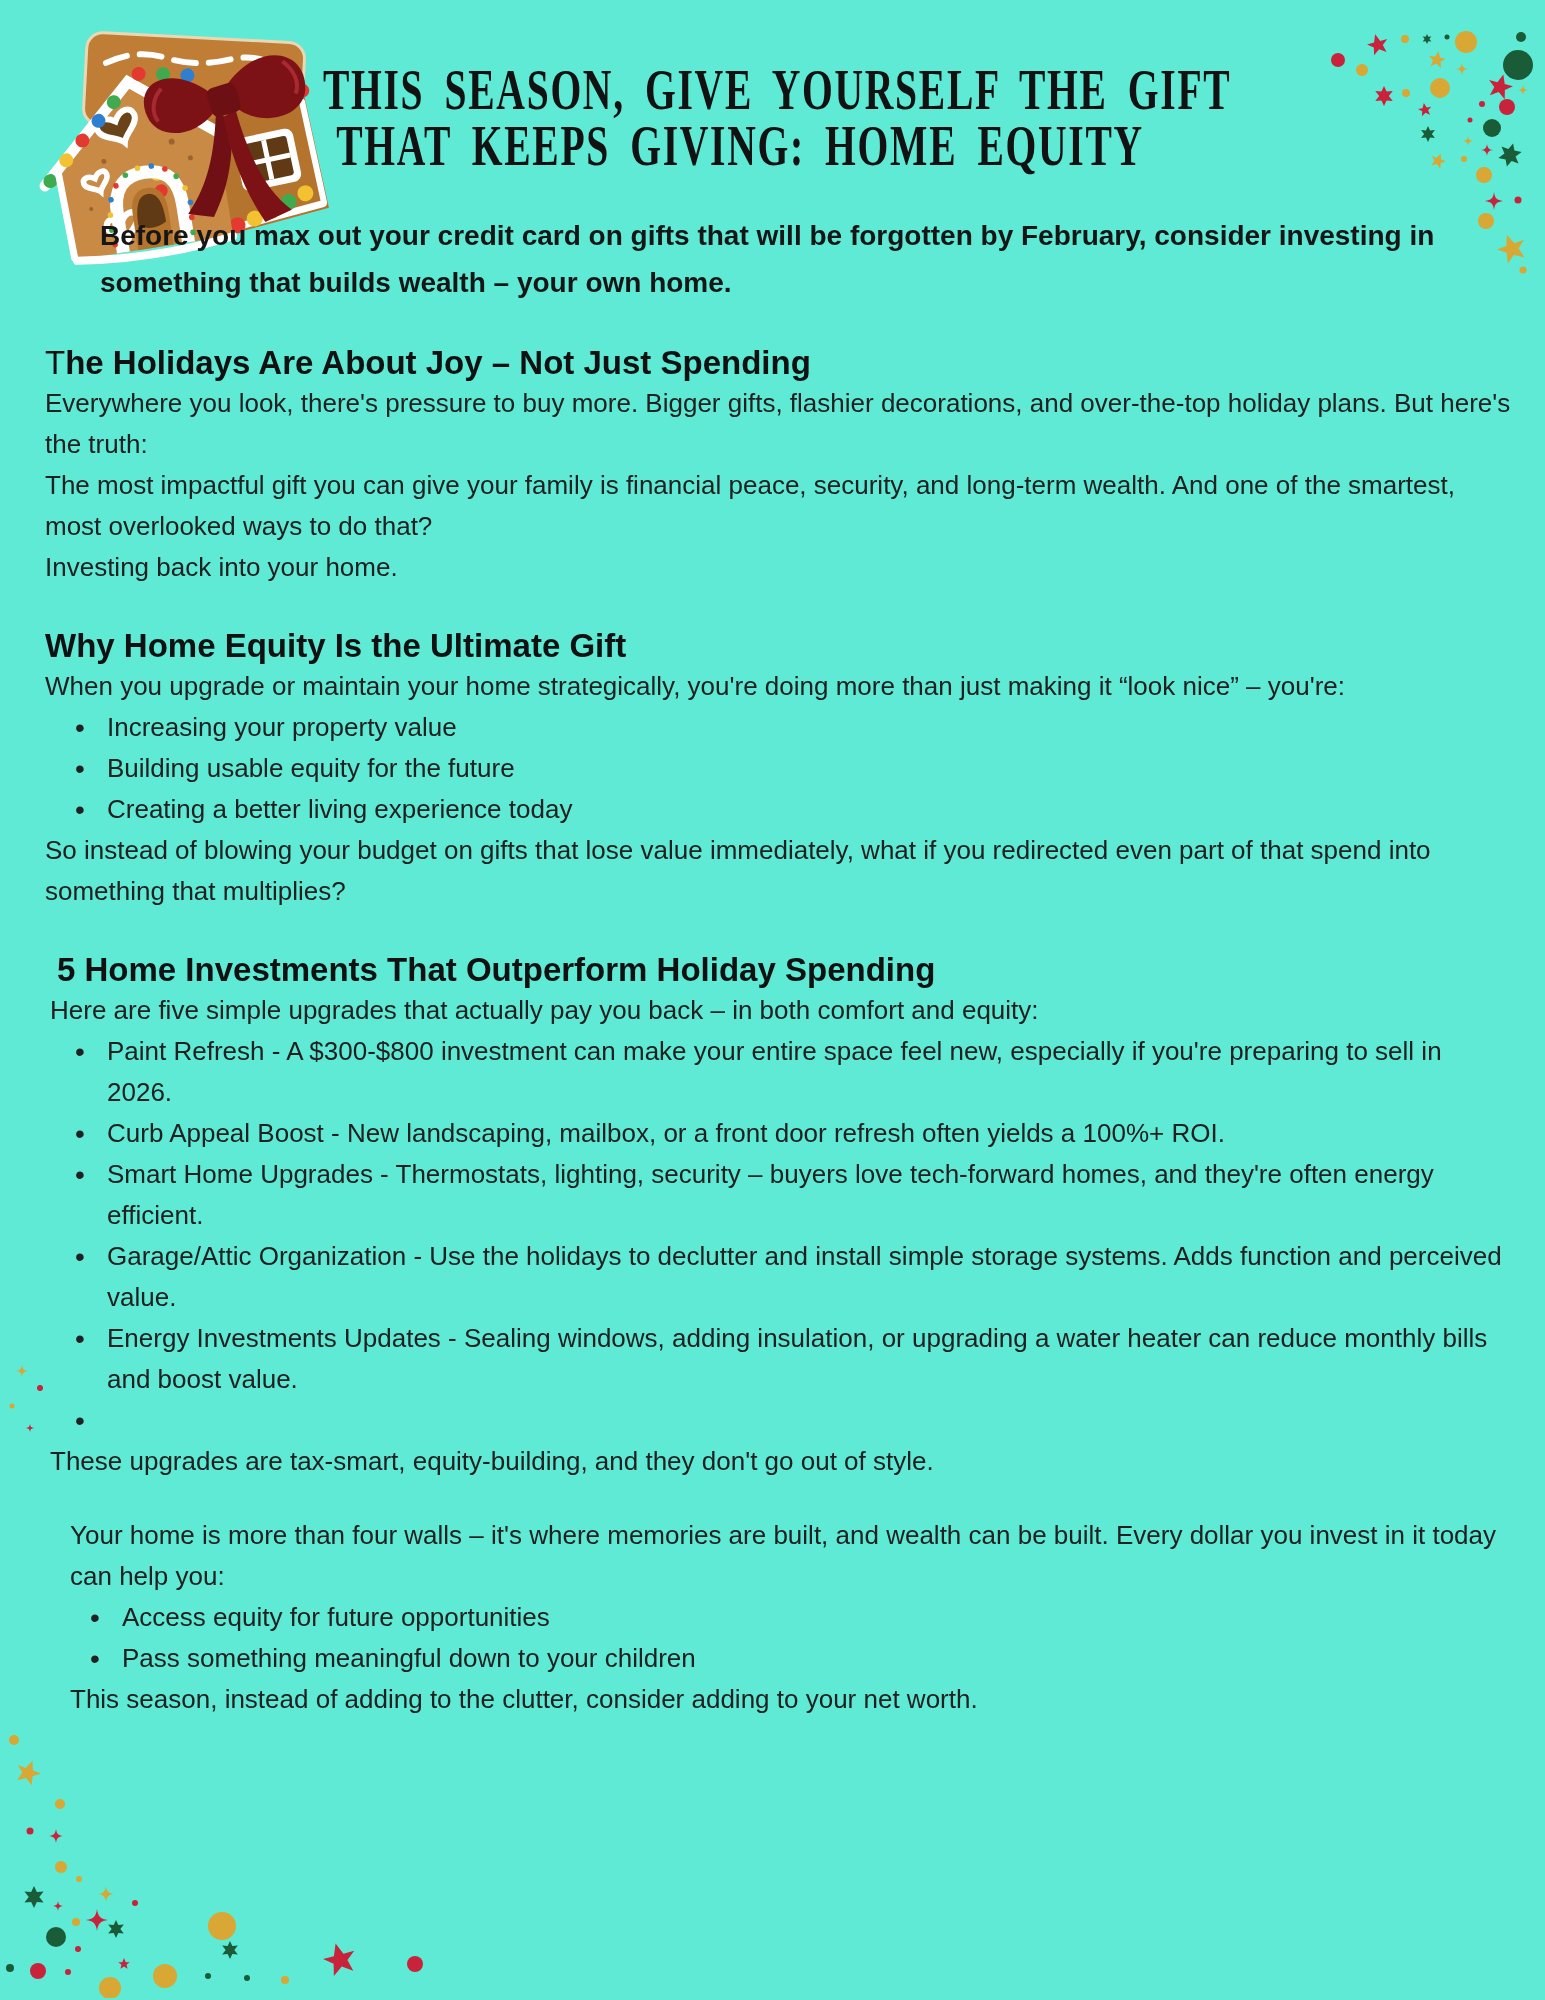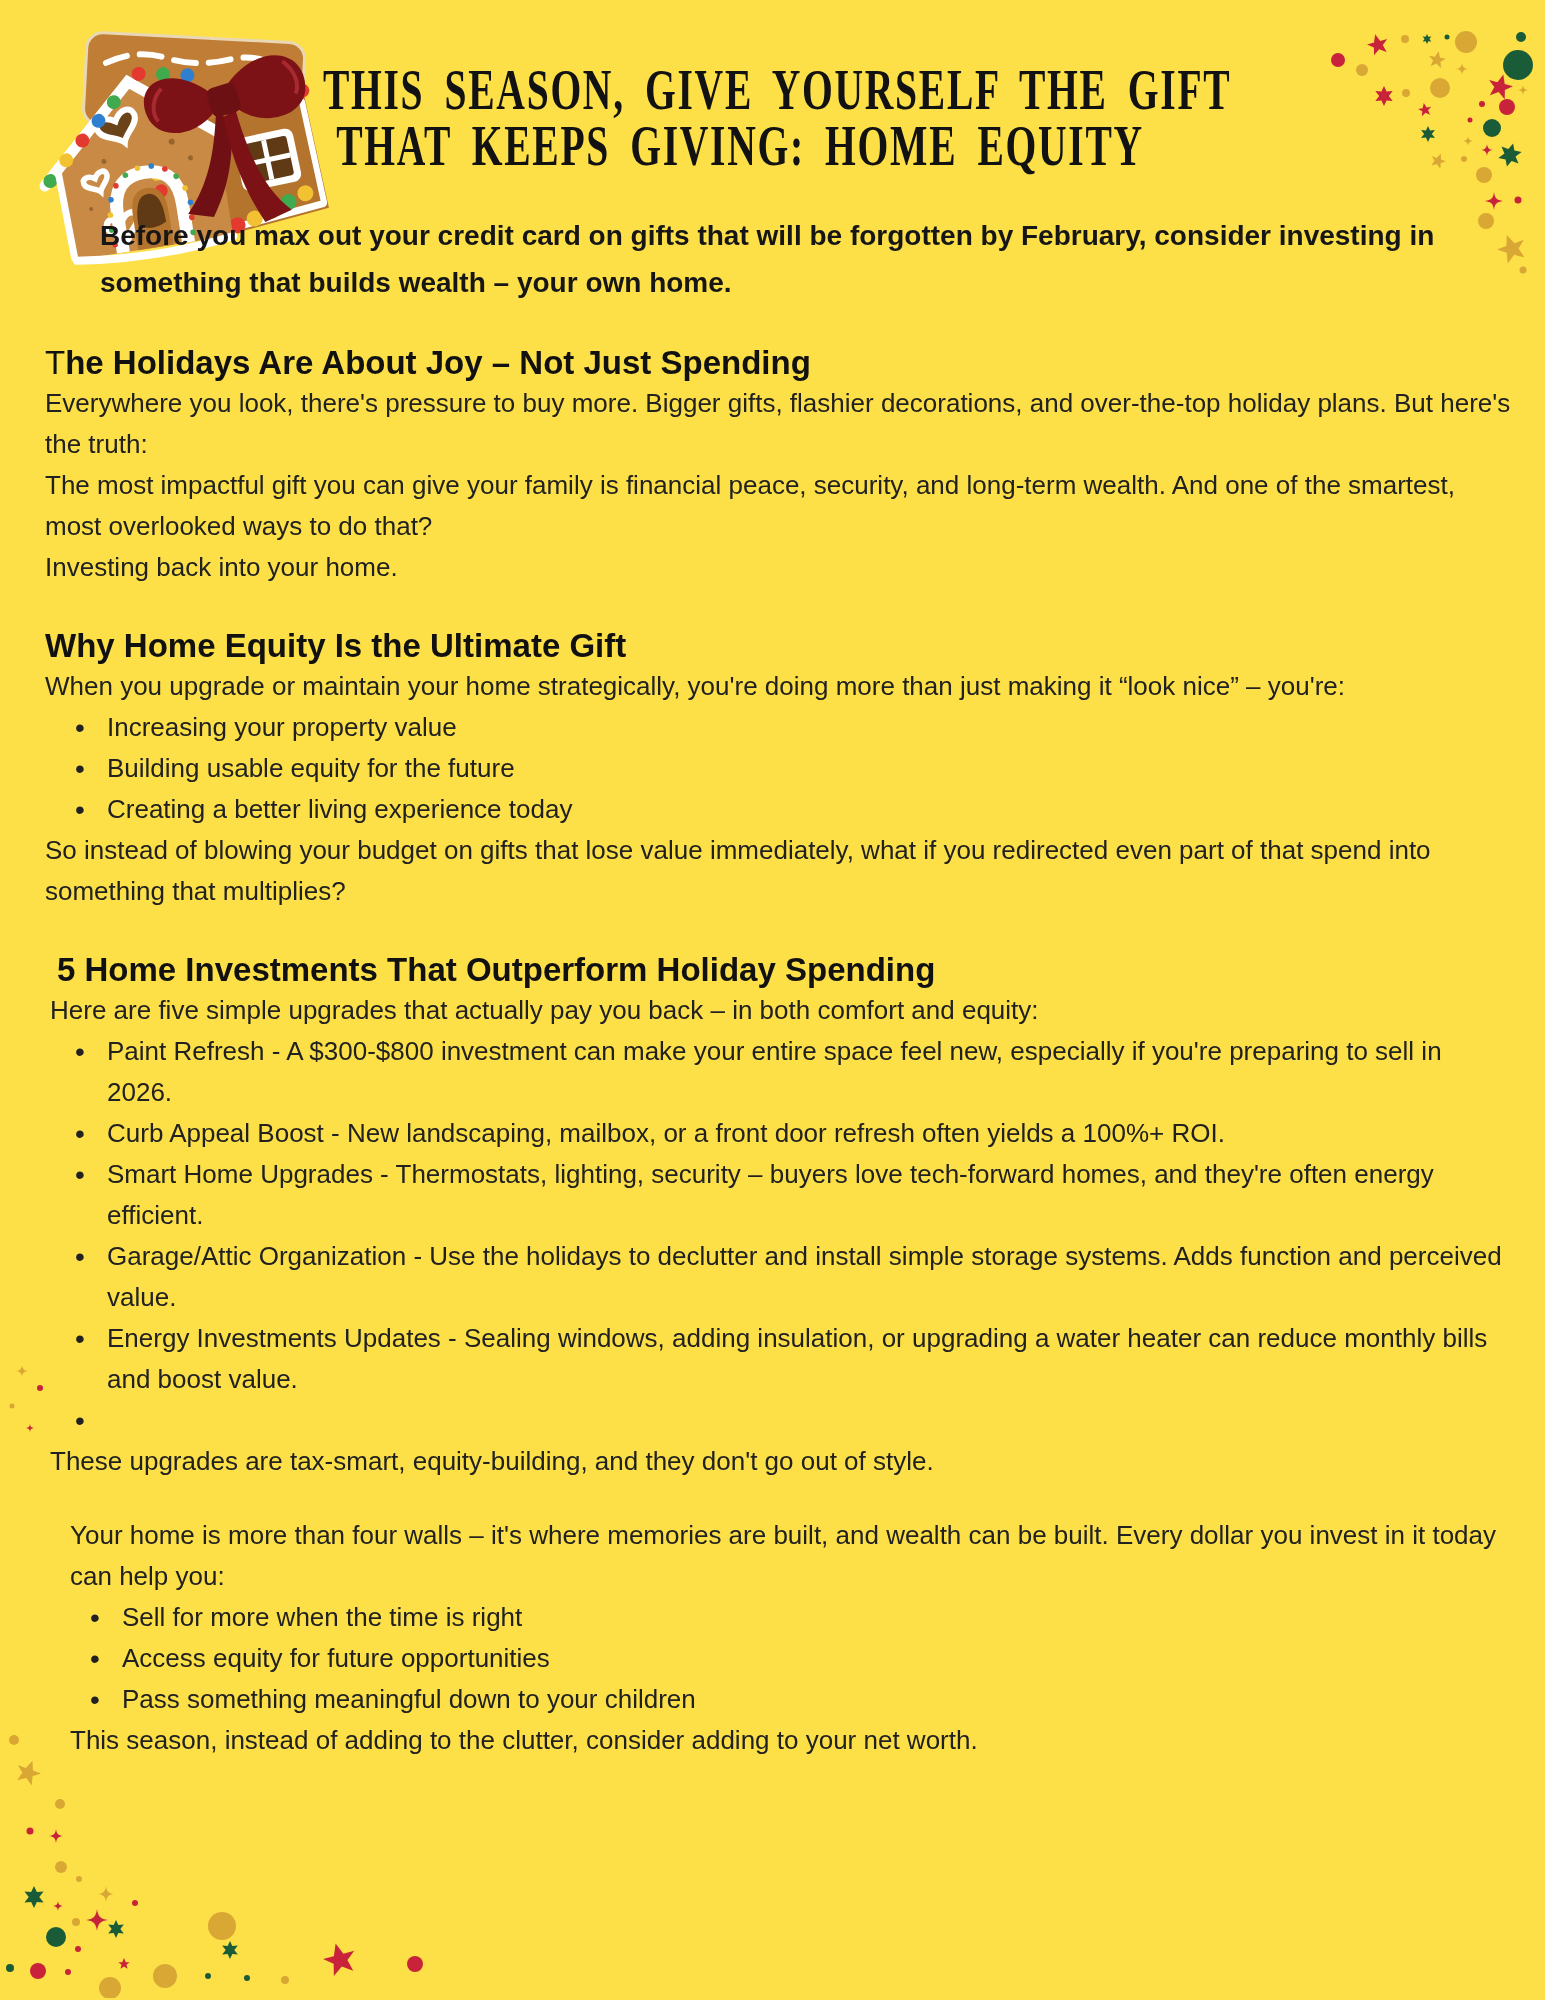--- a/index.html
+++ b/index.html
@@ -1,19 +1,19 @@
 <!DOCTYPE html>
 <html><head>
 <meta charset="utf-8">
 <style>
   html,body{margin:0;padding:0;background:#fff;}
   .page{
     position:relative;
     width:1545px;height:2000px;
-    background:#fde047;
+    background:#5eead4;
     overflow:hidden;
     font-family:"Liberation Sans",sans-serif;
     color:#1d1d1f;
   }
   
   .title{
     position:absolute;top:62px;left:255px;width:970px;
     text-align:center;
     font-family:"Liberation Serif","DejaVu Serif",serif;
     font-weight:bold;
@@ -252,21 +252,20 @@
       <li>Smart Home Upgrades - Thermostats, lighting, security – buyers love tech-forward homes, and they're often energy efficient.</li>
       <li>Garage/Attic Organization - Use the holidays to declutter and install simple storage systems. Adds function and perceived value.</li>
       <li>Energy Investments Updates - Sealing windows, adding insulation, or upgrading a water heater can reduce monthly bills and boost value.</li>
       <li></li>
     </ul>
     <p class="indent-xs">These upgrades are tax-smart, equity-building, and they don't go out of style.</p>
 
     <div class="closing">
       <p>Your home is more than four walls – it's where memories are built, and wealth can be built. Every dollar you invest in it today can help you:</p>
       <ul>
-        <li>Sell for more when the time is right</li>
         <li>Access equity for future opportunities</li>
         <li>Pass something meaningful down to your children</li>
       </ul>
       <p class="pull-left">This season, instead of adding to the clutter, consider adding to your net worth.</p>
     </div>
 
   </div>
 </div>
 
 </body></html>

